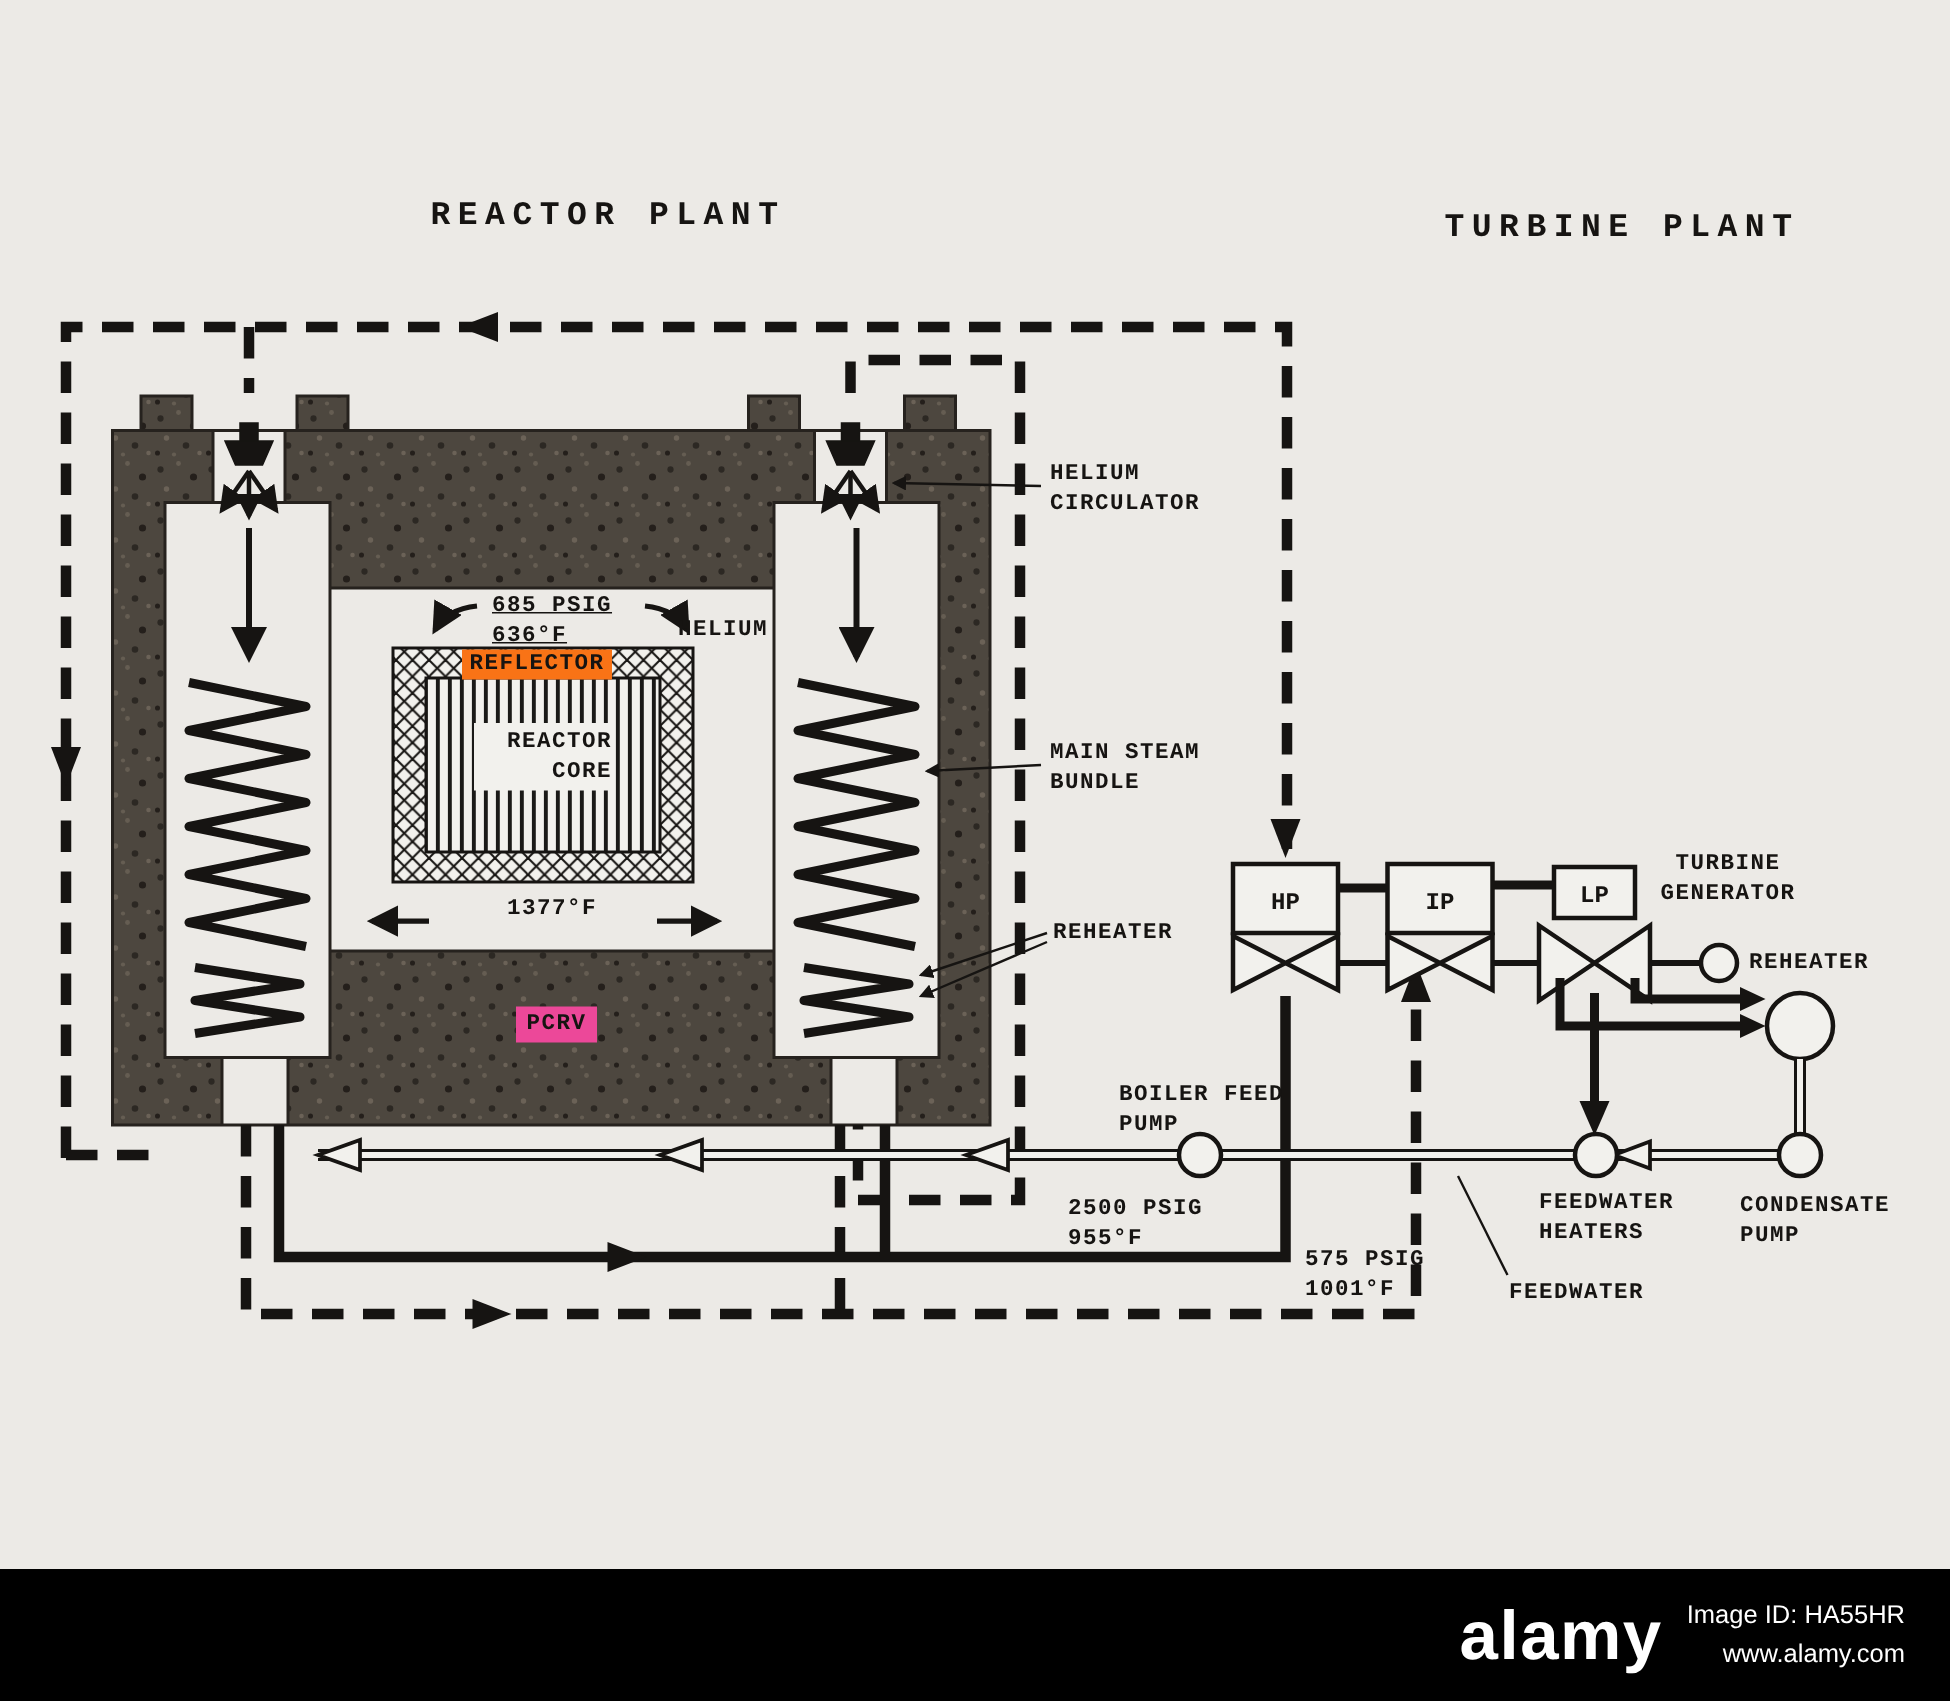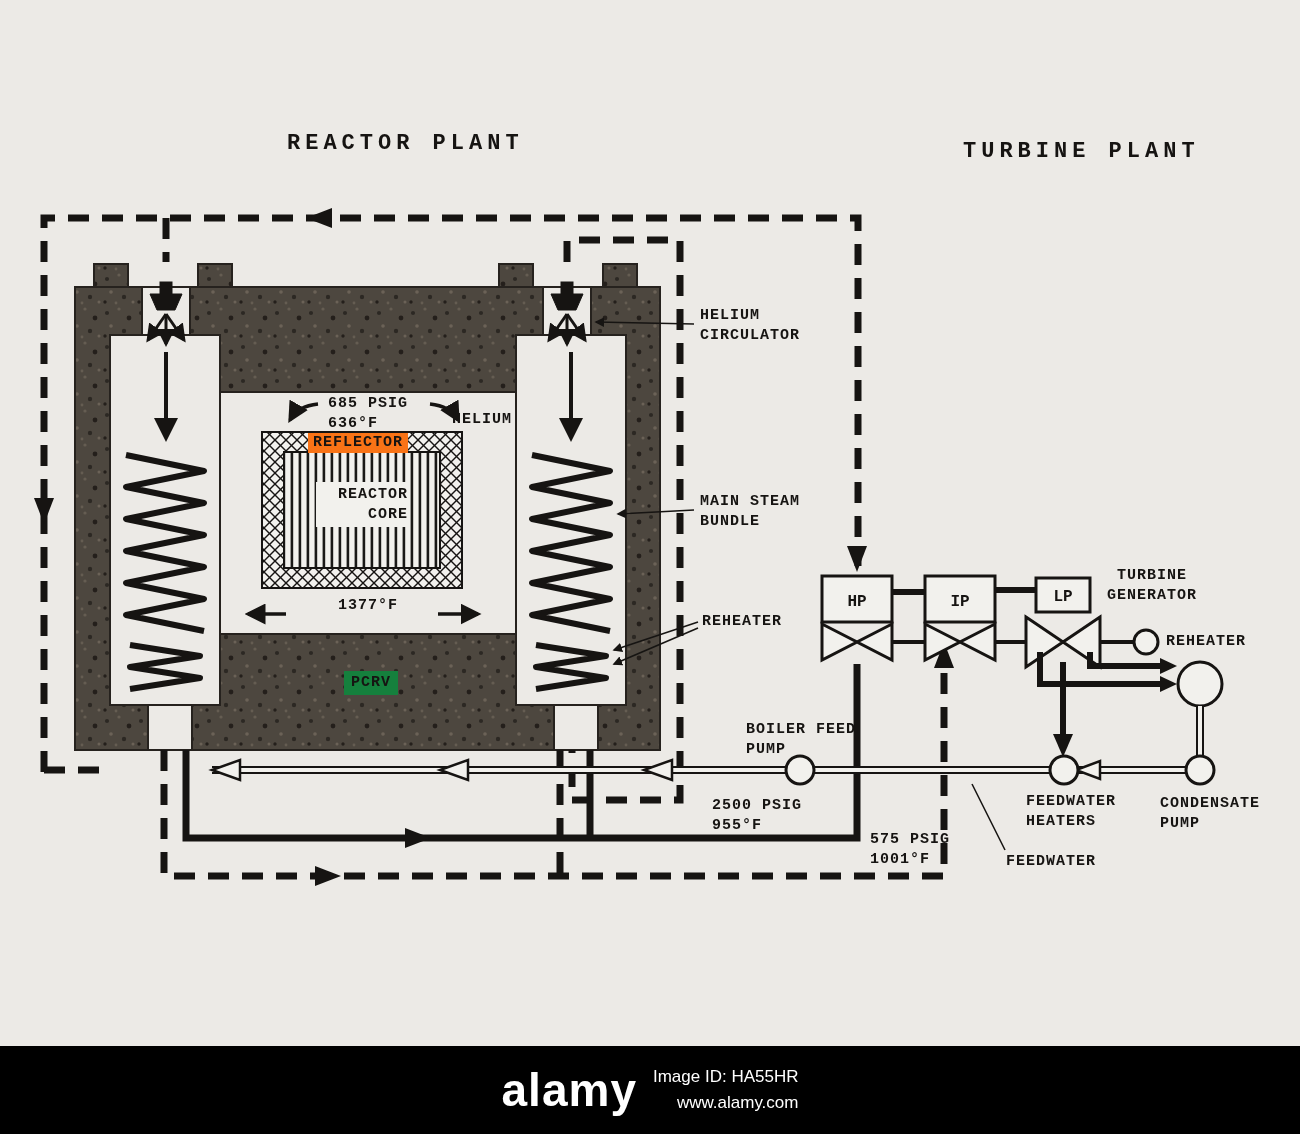--- a/index.html
+++ b/index.html
@@ -6,38 +6,38 @@
   .stage{position:relative;width:1300px;height:1134px;overflow:hidden;background:#fff;
          font-family:"Liberation Mono","DejaVu Sans Mono",monospace;}
   .photo{position:absolute;left:0;top:0;width:1300px;height:1046px;background:#eceae6;}
   .photo svg{position:absolute;left:0;top:0;}
   .lbl{position:absolute;font:700 15px "Liberation Mono","DejaVu Sans Mono",monospace;
        letter-spacing:1px;color:#161412;line-height:1.3;white-space:pre-line;}
   .heading{font-size:22px;letter-spacing:5px;}
   #h-reactor{left:287px;top:130px;}
   #h-turbine{left:963px;top:138px;}
   #lab-helium-circulator{left:700px;top:306px;}
-  #lab-helium-conditions{left:328px;top:394px;}
+  #lab-helium-conditions{left:328px;top:394px;text-decoration:underline;}
   #lab-helium{left:452px;top:410px;}
   #lab-reflector{left:308px;top:433px;background:#f97316;padding:0 5px;}
   #lab-reactor-core{left:316px;top:482px;width:92px;text-align:right;background:#f2f1ed;padding:3px 0;}
   #lab-main-steam-bundle{left:700px;top:492px;}
   #lab-core-temp{left:338px;top:596px;}
   #lab-reheater{left:702px;top:612px;}
-  #lab-pcrv{left:344px;top:671px;background:#15803d;padding:2px 7px;}
+  #lab-pcrv{left:344px;top:671px;background:#ec4899;padding:2px 7px;}
   #lab-turbine-generator{left:1106px;top:566px;width:92px;text-align:center;}
   #lab-condenser{left:1166px;top:632px;}
   #lab-boiler-feed-pump{left:746px;top:720px;}
   #lab-main-steam-cond{left:712px;top:796px;}
   #lab-reheat-cond{left:870px;top:830px;}
   #lab-feedwater-heaters{left:1026px;top:792px;}
   #lab-condensate-pump{left:1160px;top:794px;}
   #lab-feedwater{left:1006px;top:852px;}
   .banner{position:absolute;left:0;top:1046px;width:1300px;height:88px;background:#000;
-          display:flex;align-items:center;justify-content:center;
+          display:flex;align-items:center;justify-content:flex-end;
           padding:0 30px;box-sizing:border-box;}
   .brand{color:#fff;font:700 46px "Liberation Sans","DejaVu Sans",sans-serif;letter-spacing:1px;}
   .banner-right{color:#fff;text-align:right;font:400 17px "Liberation Sans","DejaVu Sans",sans-serif;line-height:1.55;margin-left:16px;}
 </style>
 </head>
 <body>
 
 <div class="stage">
   <div class="photo">
 

